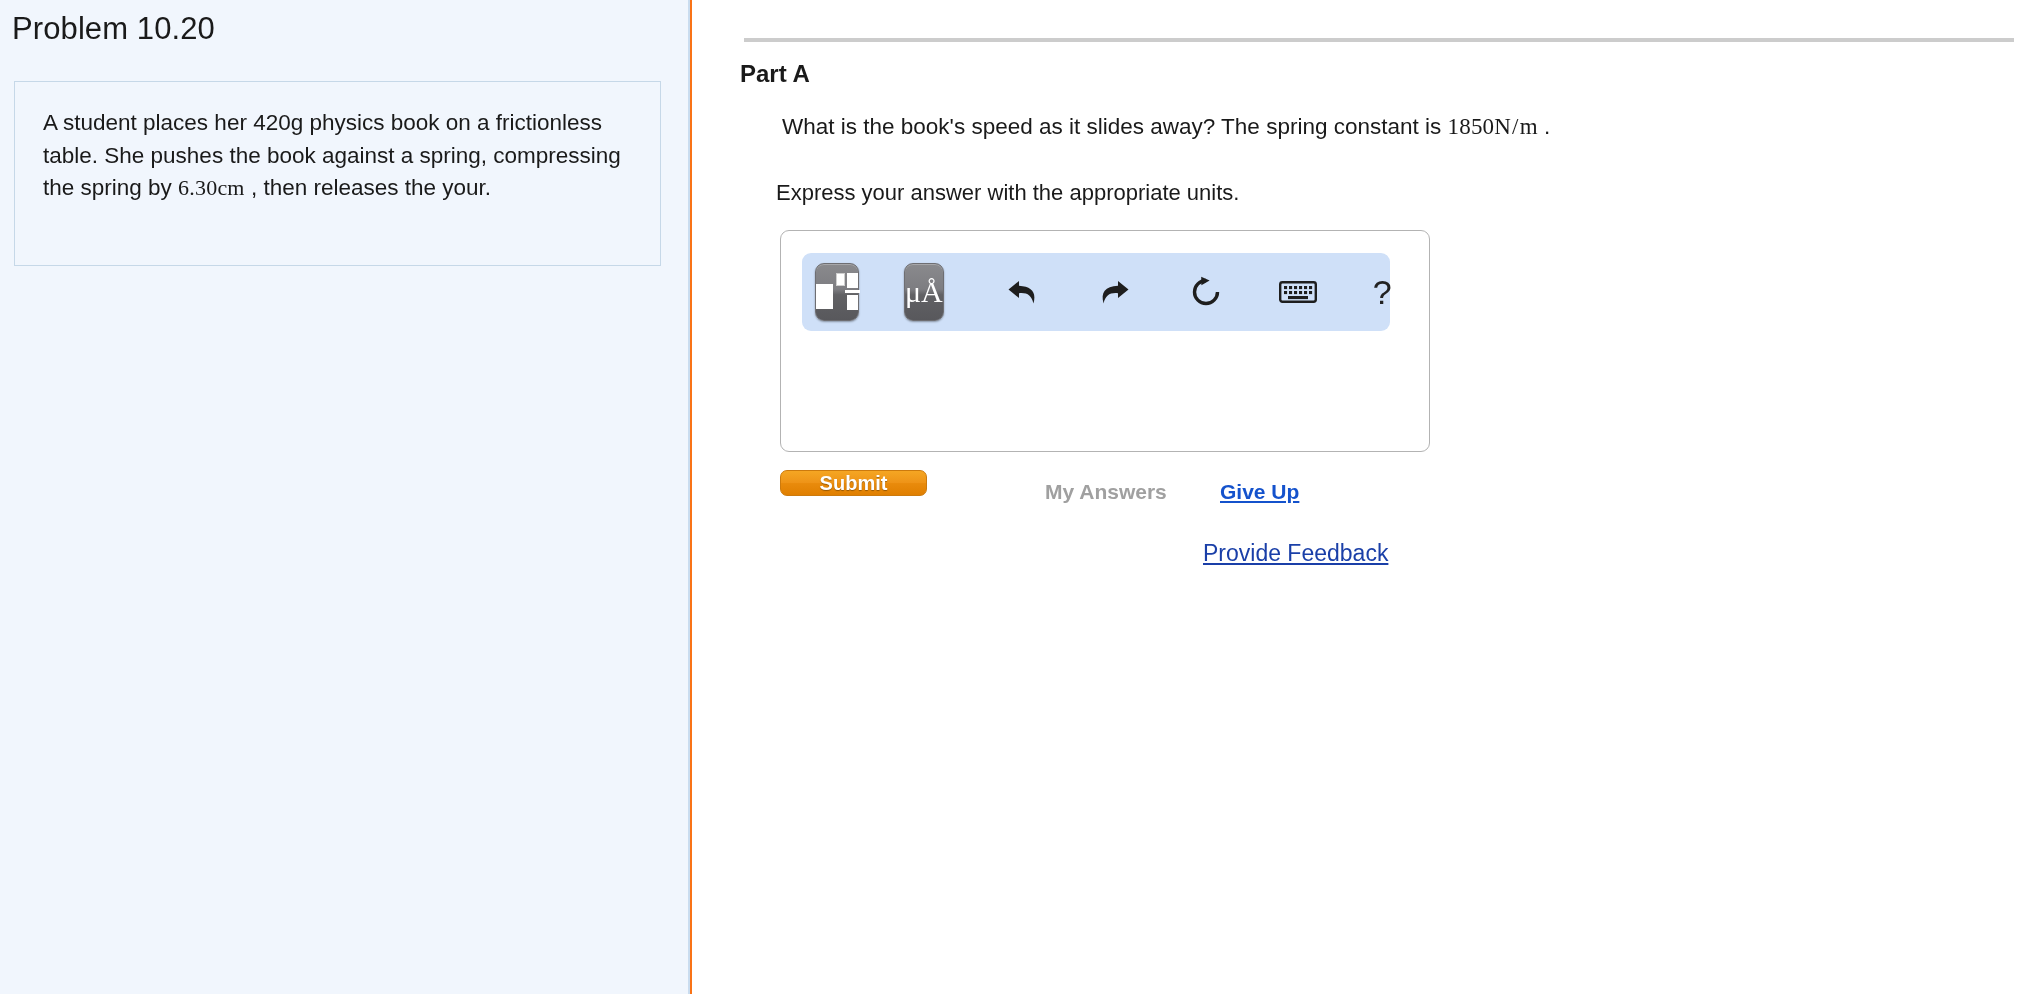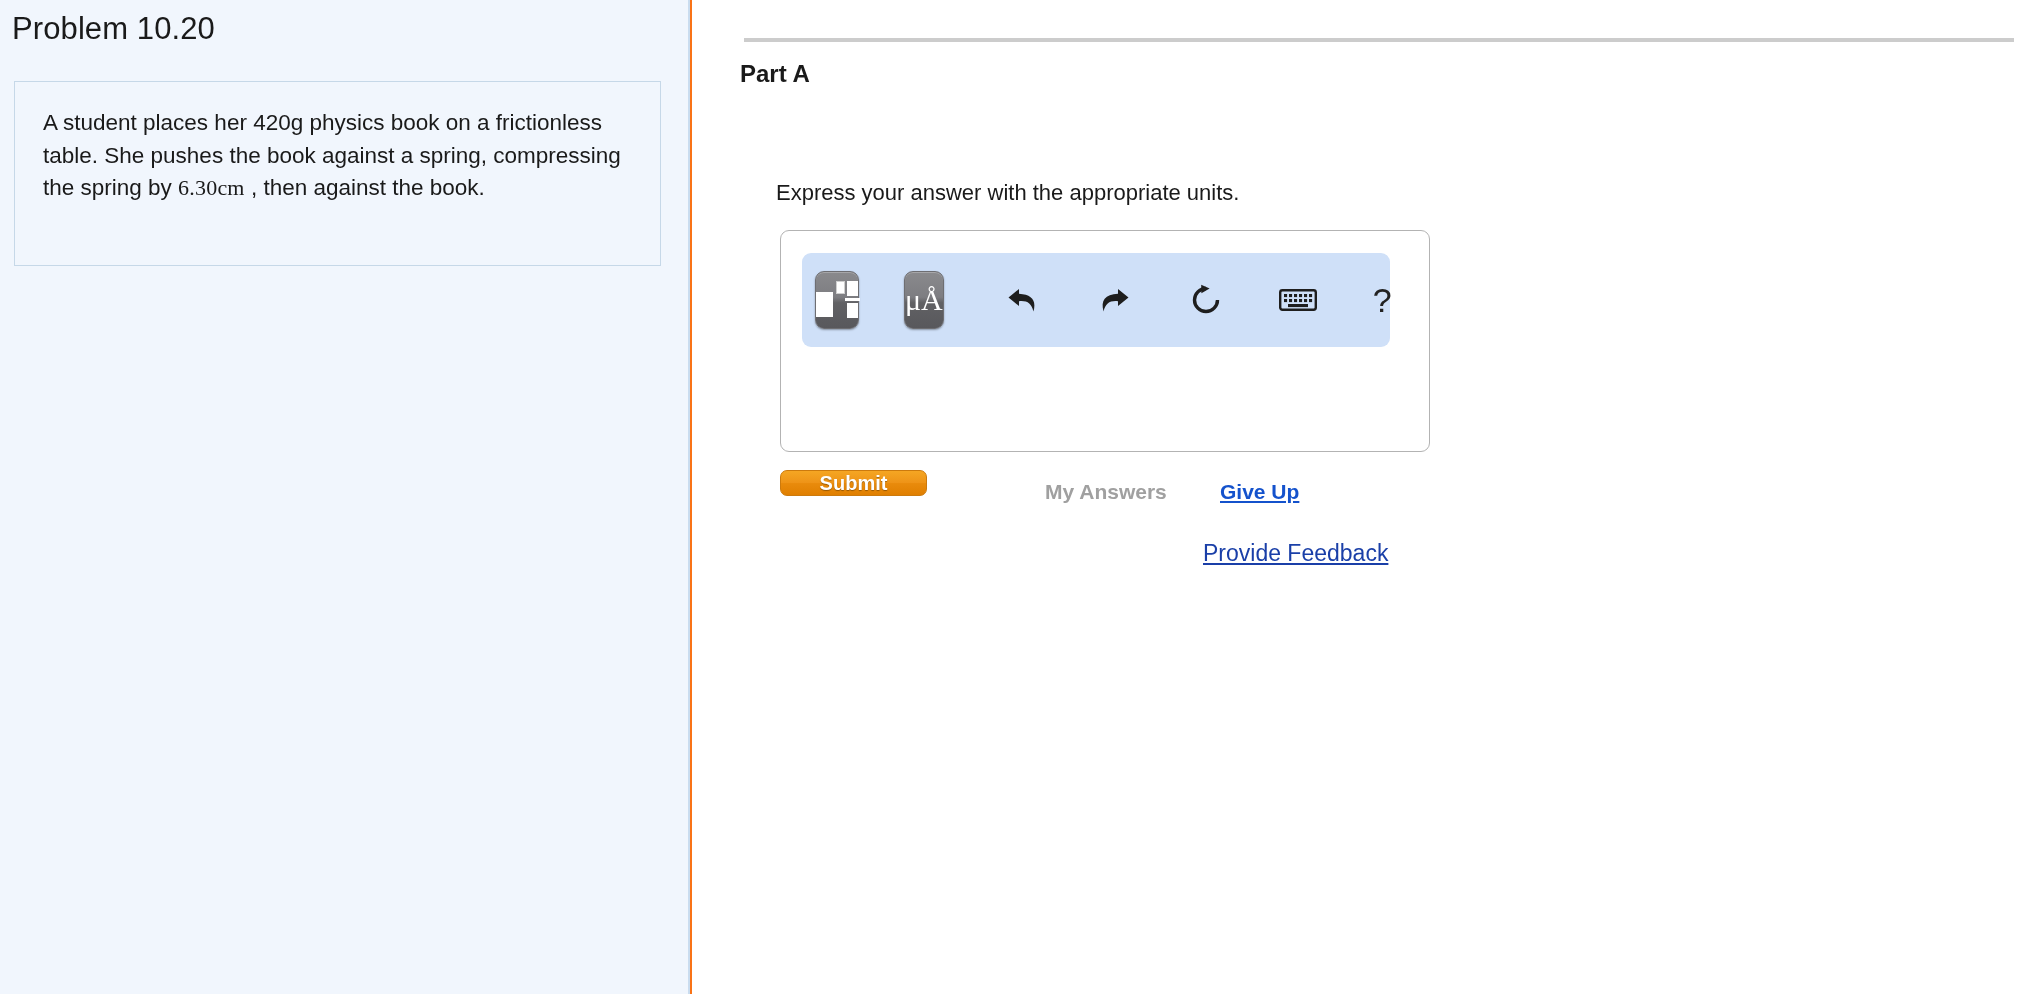--- a/index.html
+++ b/index.html
@@ -117,21 +117,21 @@
     height: 222px;
     border: 1.5px solid #b3b3b3;
     border-radius: 9px;
     background: #ffffff;
   }
 
   #answer-toolbar {
     position: absolute;
     left: 21px; top: 22px;
     width: 588px;
-    height: 94px;
+    height: 78px;
     background: #cfe0f8;
     border-radius: 9px;
     display: flex;
     align-items: center;
     gap: 36px;
   }
 
   .tool-btn {
     width: 66px;
     height: 58px;
@@ -264,31 +264,32 @@
 </head>
 <body>
 
 <div id="app">
 
   <div id="left-panel">
 
     <div id="problem-title">Problem 10.20</div>
 
     <div id="problem-statement-box">
-      <div id="problem-statement-text"><span>A student places her 420g physics book on a frictionless table. She pushes the book against a spring, compressing the spring by </span><span class="mathit">6.30cm</span><span> , then against the book.</span></div>
+      <div id="problem-statement-text"><span>A student places her 420g physics book on a frictionless table. She pushes the book against a spring, compressing the spring by </span><span class="mathit">6.30cm</span><span> , then releases the your.</span></div>
     </div>
 
   </div>
 
   <div id="right-panel">
 
     <div id="top-rule"></div>
 
     <div id="part-label">Part A</div>
 
+    <div id="question-text"><span>What is the book's speed as it slides away? The spring constant is </span><span class="mathserif">1850</span><span class="mathserif">N</span><span class="mathserif frac-slash">/</span><span class="mathserif">m</span><span> .</span></div>
 
     <div id="instruction-text">Express your answer with the appropriate units.</div>
 
     <div id="answer-box">
 
       <div id="answer-toolbar">
 
         <div class="tool-btn" id="btn-template">
           <span class="tmpl-glyph">
             <i class="tg-big"></i>

